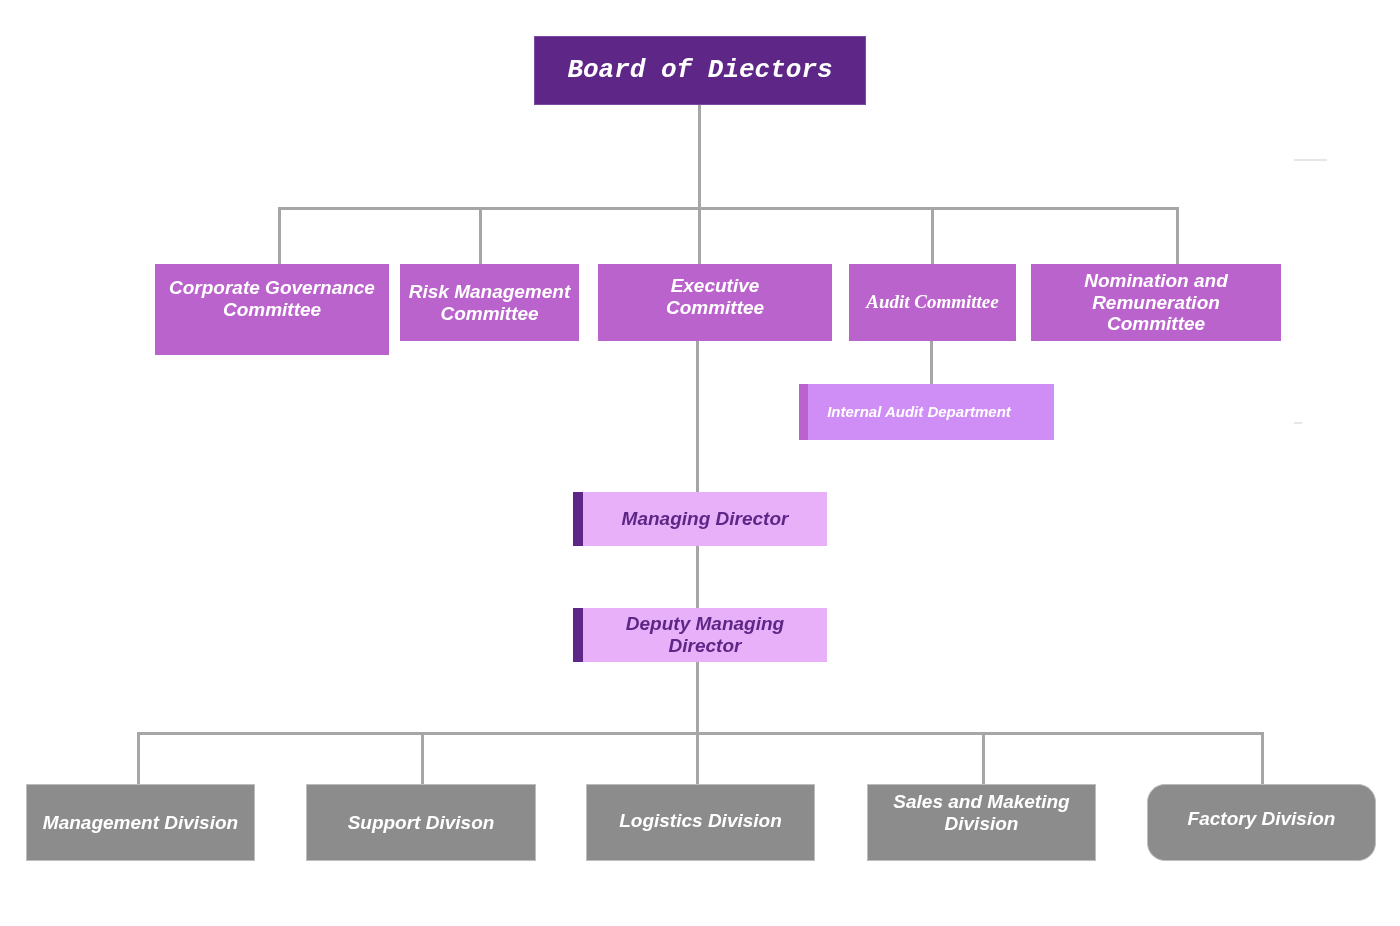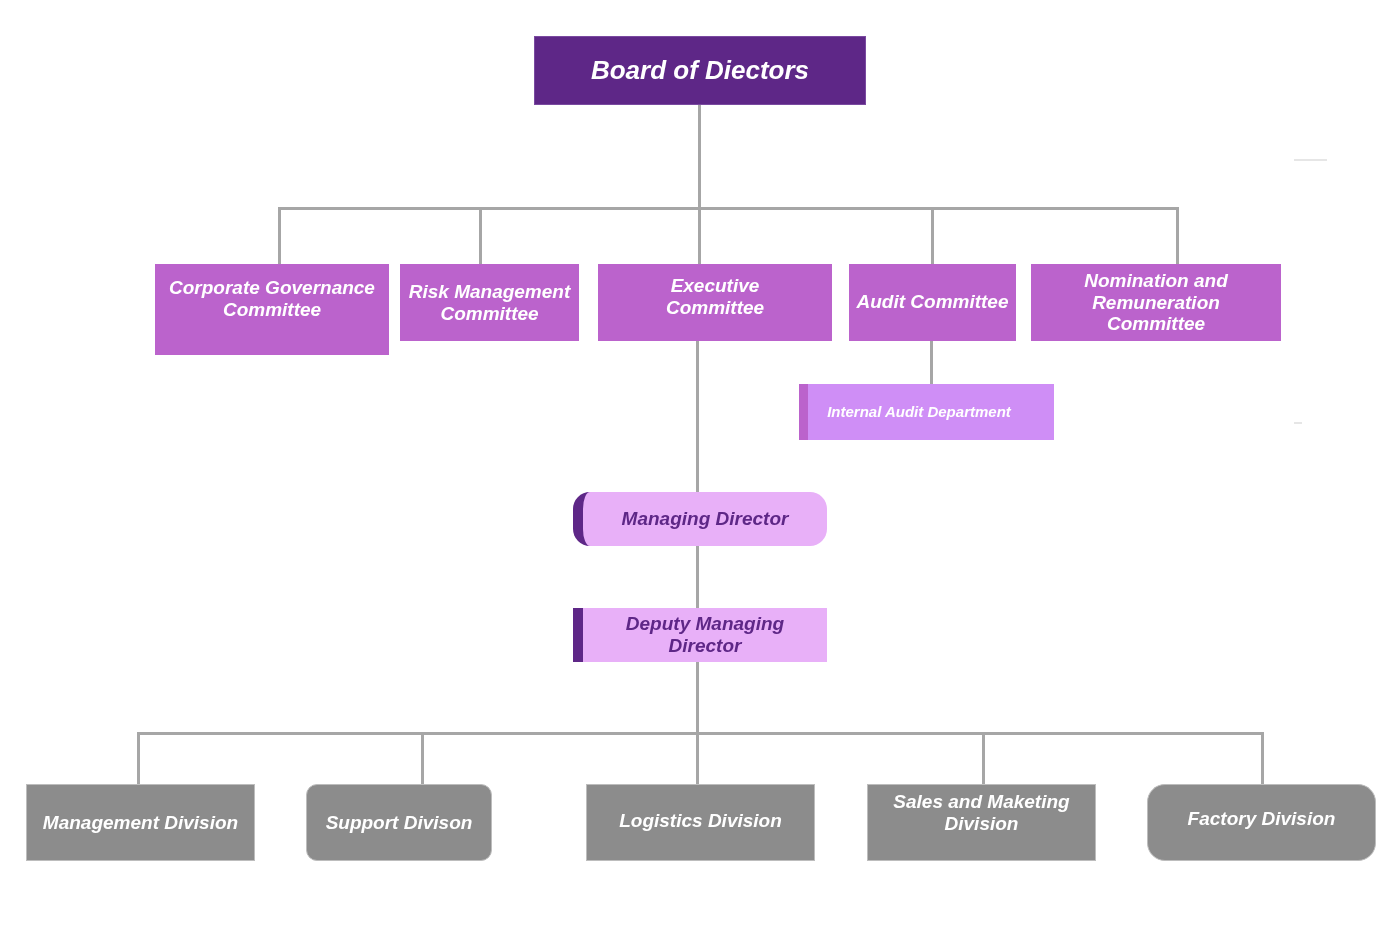--- a/index.html
+++ b/index.html
@@ -33,55 +33,55 @@
 <div class="line" style="left:137px;top:732px;width:1127px;height:3px;"></div>
 <div class="line" style="left:137px;top:732px;width:3px;height:53px;"></div>
 <div class="line" style="left:421px;top:732px;width:3px;height:53px;"></div>
 <div class="line" style="left:696px;top:732px;width:3px;height:53px;"></div>
 <div class="line" style="left:982px;top:732px;width:3px;height:53px;"></div>
 <div class="line" style="left:1261px;top:732px;width:3px;height:53px;"></div>
 
 <div class="faint" style="left:1294px;top:159px;width:33px;height:2px;"></div>
 <div class="faint" style="left:1294px;top:422px;width:8px;height:2px;"></div>
 
-<div class="box board" style="left:534px;top:36px;width:332px;height:69px;">
+<div class="box board" style="left:534px;top:36px;width:332px;height:69px;font-family:Liberation Mono, monospace;">
   <span>Board of Diectors</span>
 </div>
 
 <div class="box committee" style="left:155px;top:264px;width:234px;height:91px;padding-bottom:22px;">
   <span>Corporate Governance Committee</span>
 </div>
 <div class="box committee" style="left:400px;top:264px;width:179px;height:77px;padding:0 6px;">
   <span>Risk Management Committee</span>
 </div>
 <div class="box committee" style="left:598px;top:264px;width:234px;height:77px;padding:0 50px 12px;">
   <span>Executive Committee</span>
 </div>
-<div class="box committee" style="left:849px;top:264px;width:167px;height:77px;padding-bottom:2px;">
+<div class="box committee" style="left:849px;top:264px;width:167px;height:77px;padding-bottom:2px;font-family:Liberation Serif, serif;">
   <span>Audit Committee</span>
 </div>
 <div class="box committee" style="left:1031px;top:264px;width:250px;height:77px;padding:8px 30px;">
   <span>Nomination and Remuneration Committee</span>
 </div>
 
 <div class="box dept" style="left:799px;top:384px;width:255px;height:56px;padding-right:24px;">
   <span>Internal Audit Department</span>
 </div>
 
-<div class="box exec" style="left:573px;top:492px;width:254px;height:54px;border-radius:17px;">
+<div class="box exec" style="left:573px;top:492px;width:254px;height:54px;">
   <span>Managing Director</span>
 </div>
 <div class="box exec" style="left:573px;top:608px;width:254px;height:54px;padding:0 20px;">
   <span>Deputy Managing Director</span>
 </div>
 
 <div class="box division" style="left:26px;top:784px;width:229px;height:77px;">
   <span>Management Division</span>
 </div>
-<div class="box division" style="left:306px;top:784px;width:186px;height:77px;border-radius:11px;">
+<div class="box division" style="left:306px;top:784px;width:230px;height:77px;">
   <span>Support Divison</span>
 </div>
 <div class="box division" style="left:586px;top:784px;width:229px;height:77px;padding-bottom:4px;">
   <span>Logistics Division</span>
 </div>
 <div class="box division" style="left:867px;top:784px;width:229px;height:77px;padding:0 20px 20px;text-align:center;">
   <span>Sales and Maketing Division</span>
 </div>
 <div class="box division" style="left:1147px;top:784px;width:229px;height:77px;padding:0 0 8px 0;border-radius:18px;">
   <span>Factory Division</span>

